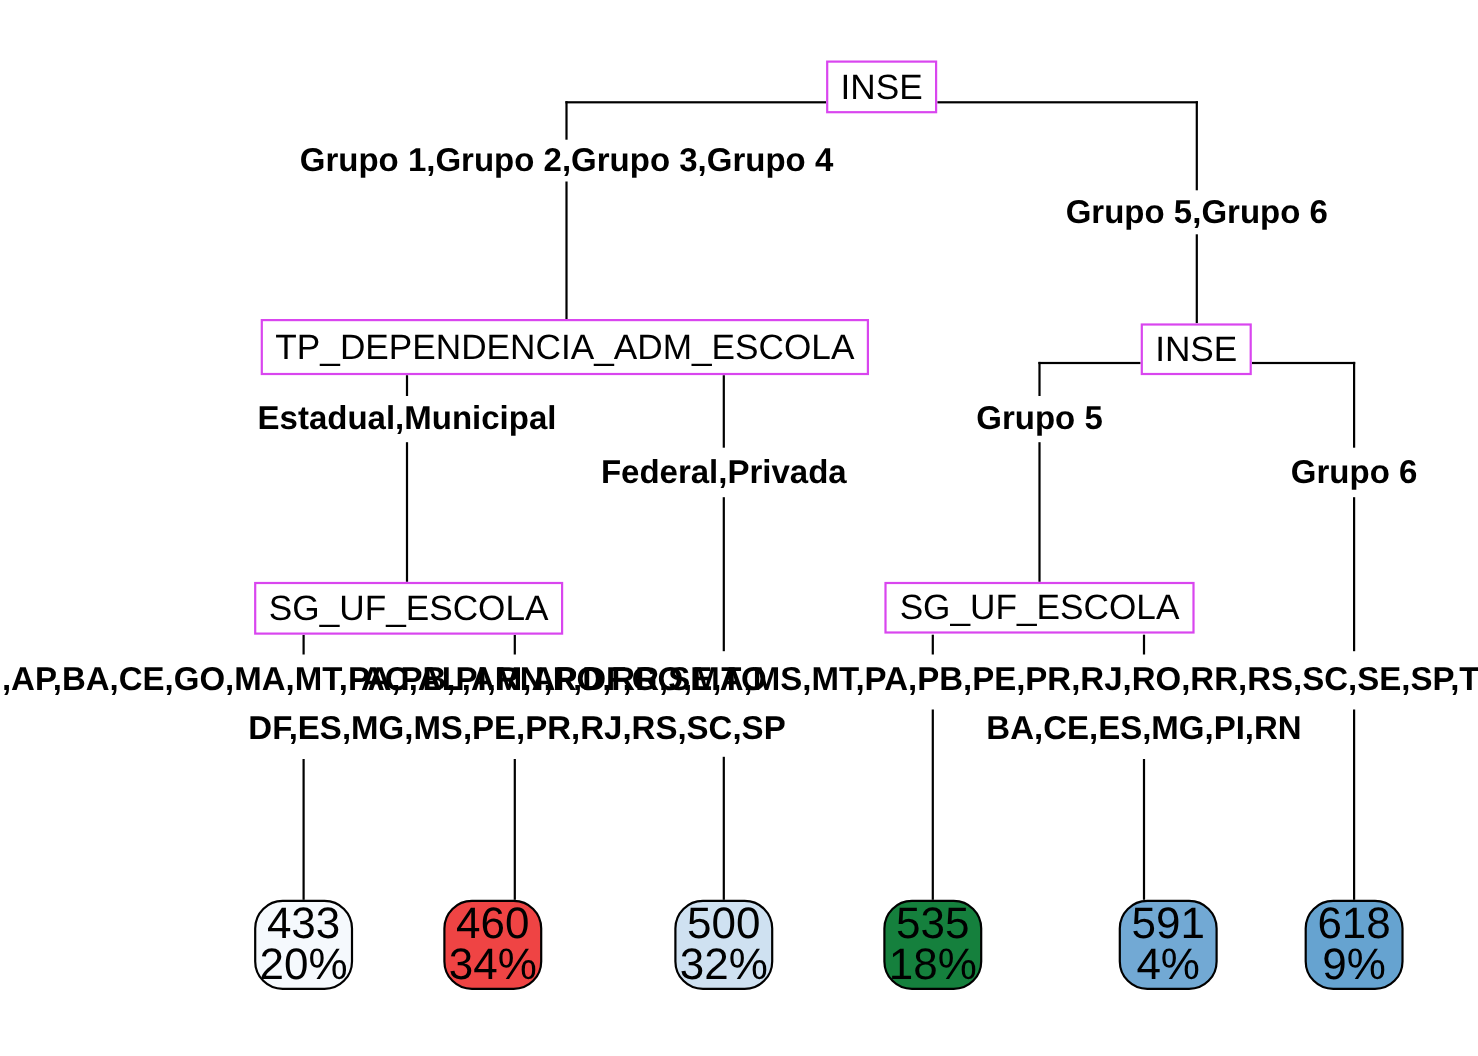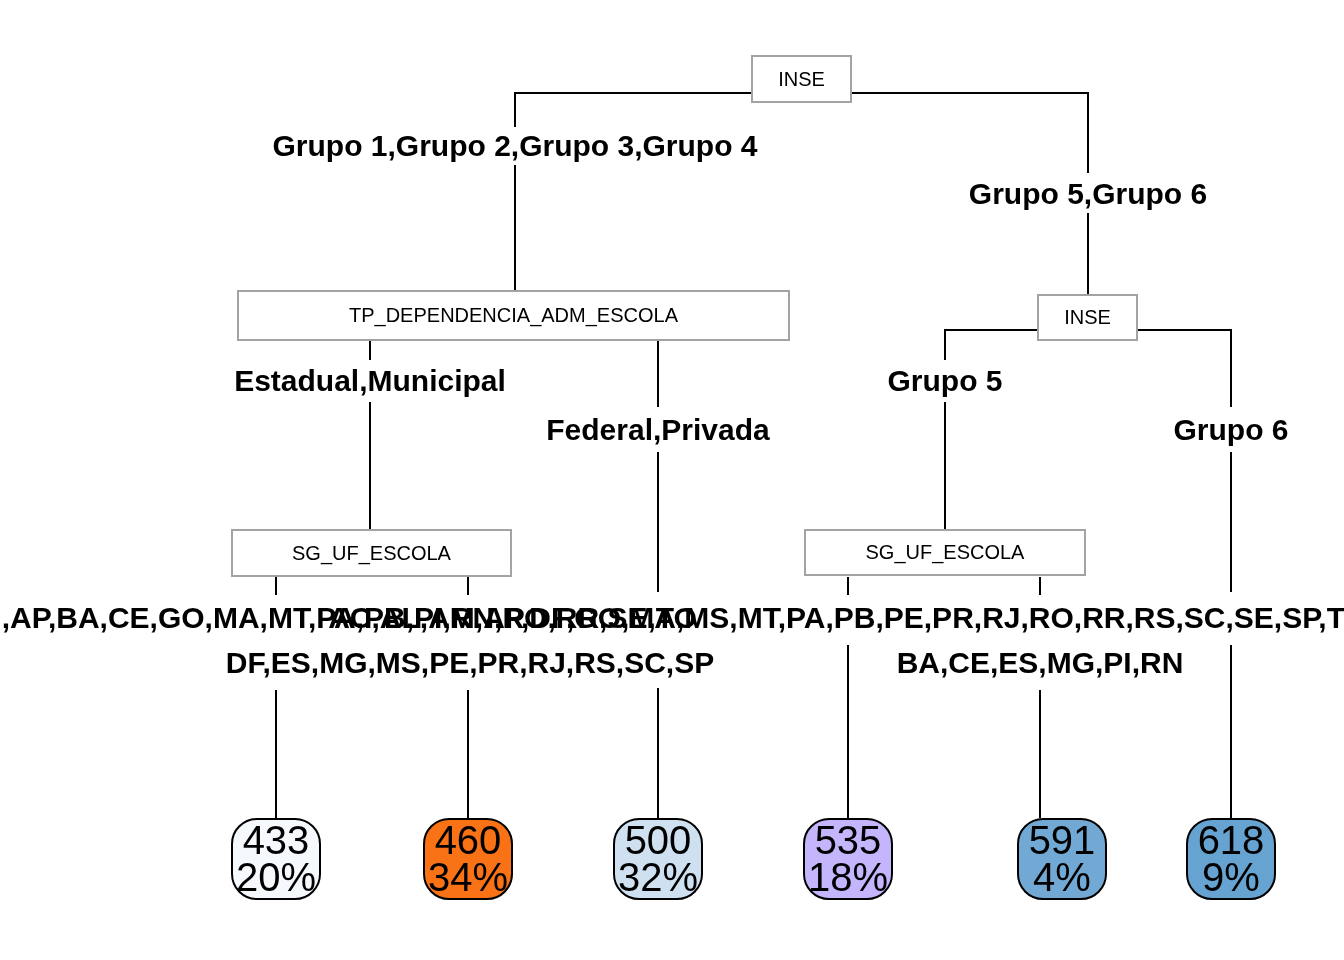--- a/index.html
+++ b/index.html
@@ -3,23 +3,23 @@
 <meta charset="utf-8">
 <style>
   html,body{margin:0;padding:0;background:#fff;}
   #stage{
     position:relative;width:1344px;height:960px;background:#ffffff;
     overflow:hidden;font-family:"Liberation Sans",sans-serif;color:#000;
   }
   .vl{position:absolute;width:2px;background:#000;}
   .hl{position:absolute;height:2px;background:#000;}
   .node{
-    position:absolute;box-sizing:border-box;border:2px solid #a3a3a3;background:#fff;
+    position:absolute;box-sizing:border-box;border:2px solid #d946ef;background:#fff;
     display:flex;align-items:center;justify-content:center;
-    font-size:20px;white-space:nowrap;letter-spacing:0px;
+    font-size:32px;white-space:nowrap;letter-spacing:0px;
   }
   .edge-label{
     position:absolute;transform:translate(-50%,-50%);
     font-weight:bold;font-size:30px;white-space:nowrap;
   }
   .leaf{
     position:absolute;box-sizing:border-box;width:90px;height:82px;top:818px;
     border:2.5px solid #000;border-radius:26px;
     display:flex;flex-direction:column;align-items:center;justify-content:center;
     font-size:40px;line-height:37px;
@@ -83,29 +83,29 @@
   <div class="edge-label" style="left:276px;top:618px;">AC,AL,AM,AP,BA,CE,GO,MA,MT,PA,PB,PI,RN,RO,RR,SE,TO</div>
   <div class="edge-label" style="left:470px;top:663px;">DF,ES,MG,MS,PE,PR,RJ,RS,SC,SP</div>
 
   <div class="edge-label" style="left:848px;top:618px;">AC,AL,AM,AP,DF,GO,MA,MS,MT,PA,PB,PE,PR,RJ,RO,RR,RS,SC,SE,SP,TO</div>
   <div class="edge-label" style="left:1040px;top:663px;">BA,CE,ES,MG,PI,RN</div>
 
   <div class="leaf" style="left: 231px; background-color: rgb(245, 249, 253);">
     <span>433</span>
     <span>20%</span>
   </div>
-  <div class="leaf" style="left: 423px; background-color: #f97316;">
+  <div class="leaf" style="left: 403px; background-color: #ef4444;">
     <span>460</span>
     <span>34%</span>
   </div>
   <div class="leaf" style="left: 613px; background-color: rgb(207, 225, 241);">
     <span>500</span>
     <span>32%</span>
   </div>
-  <div class="leaf" style="left: 803px; background-color: #c4b5fd;">
+  <div class="leaf" style="left: 803px; background-color: #15803d;">
     <span>535</span>
     <span>18%</span>
   </div>
   <div class="leaf" style="left: 1017px; background-color: rgb(114, 169, 212);">
     <span>591</span>
     <span>4%</span>
   </div>
   <div class="leaf" style="left: 1186px; background-color: rgb(102, 163, 208);">
     <span>618</span>
     <span>9%</span>

